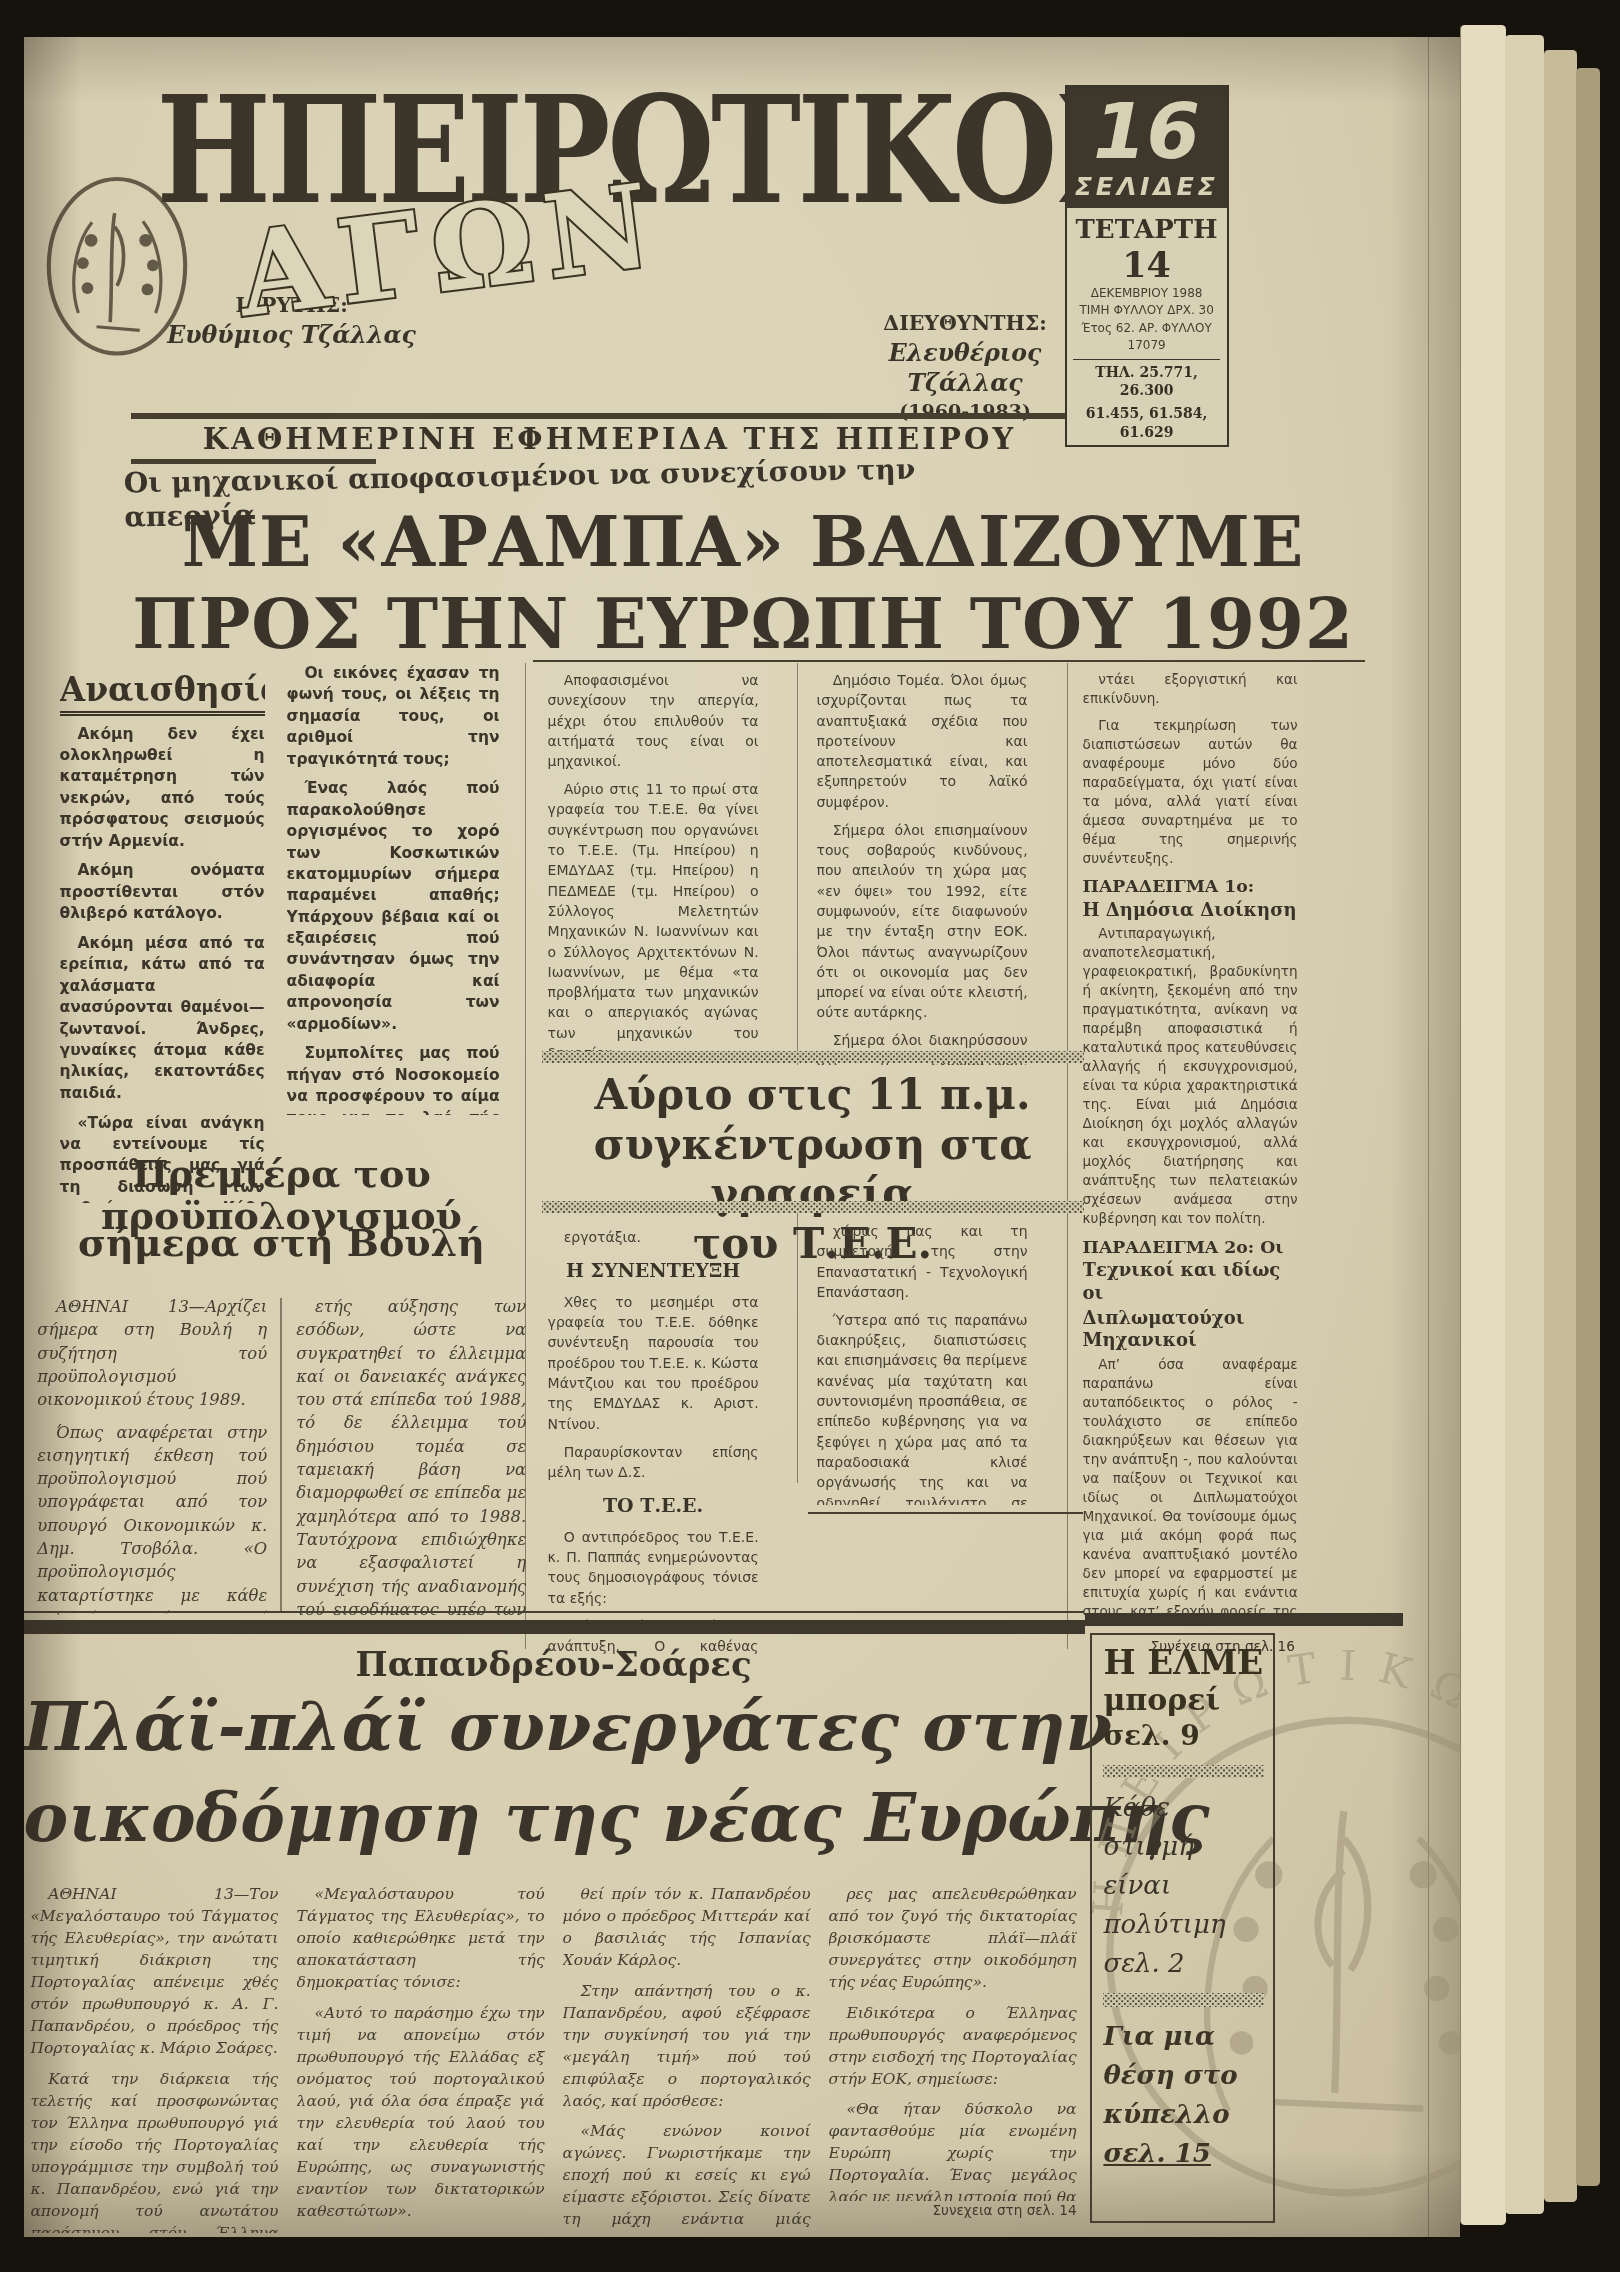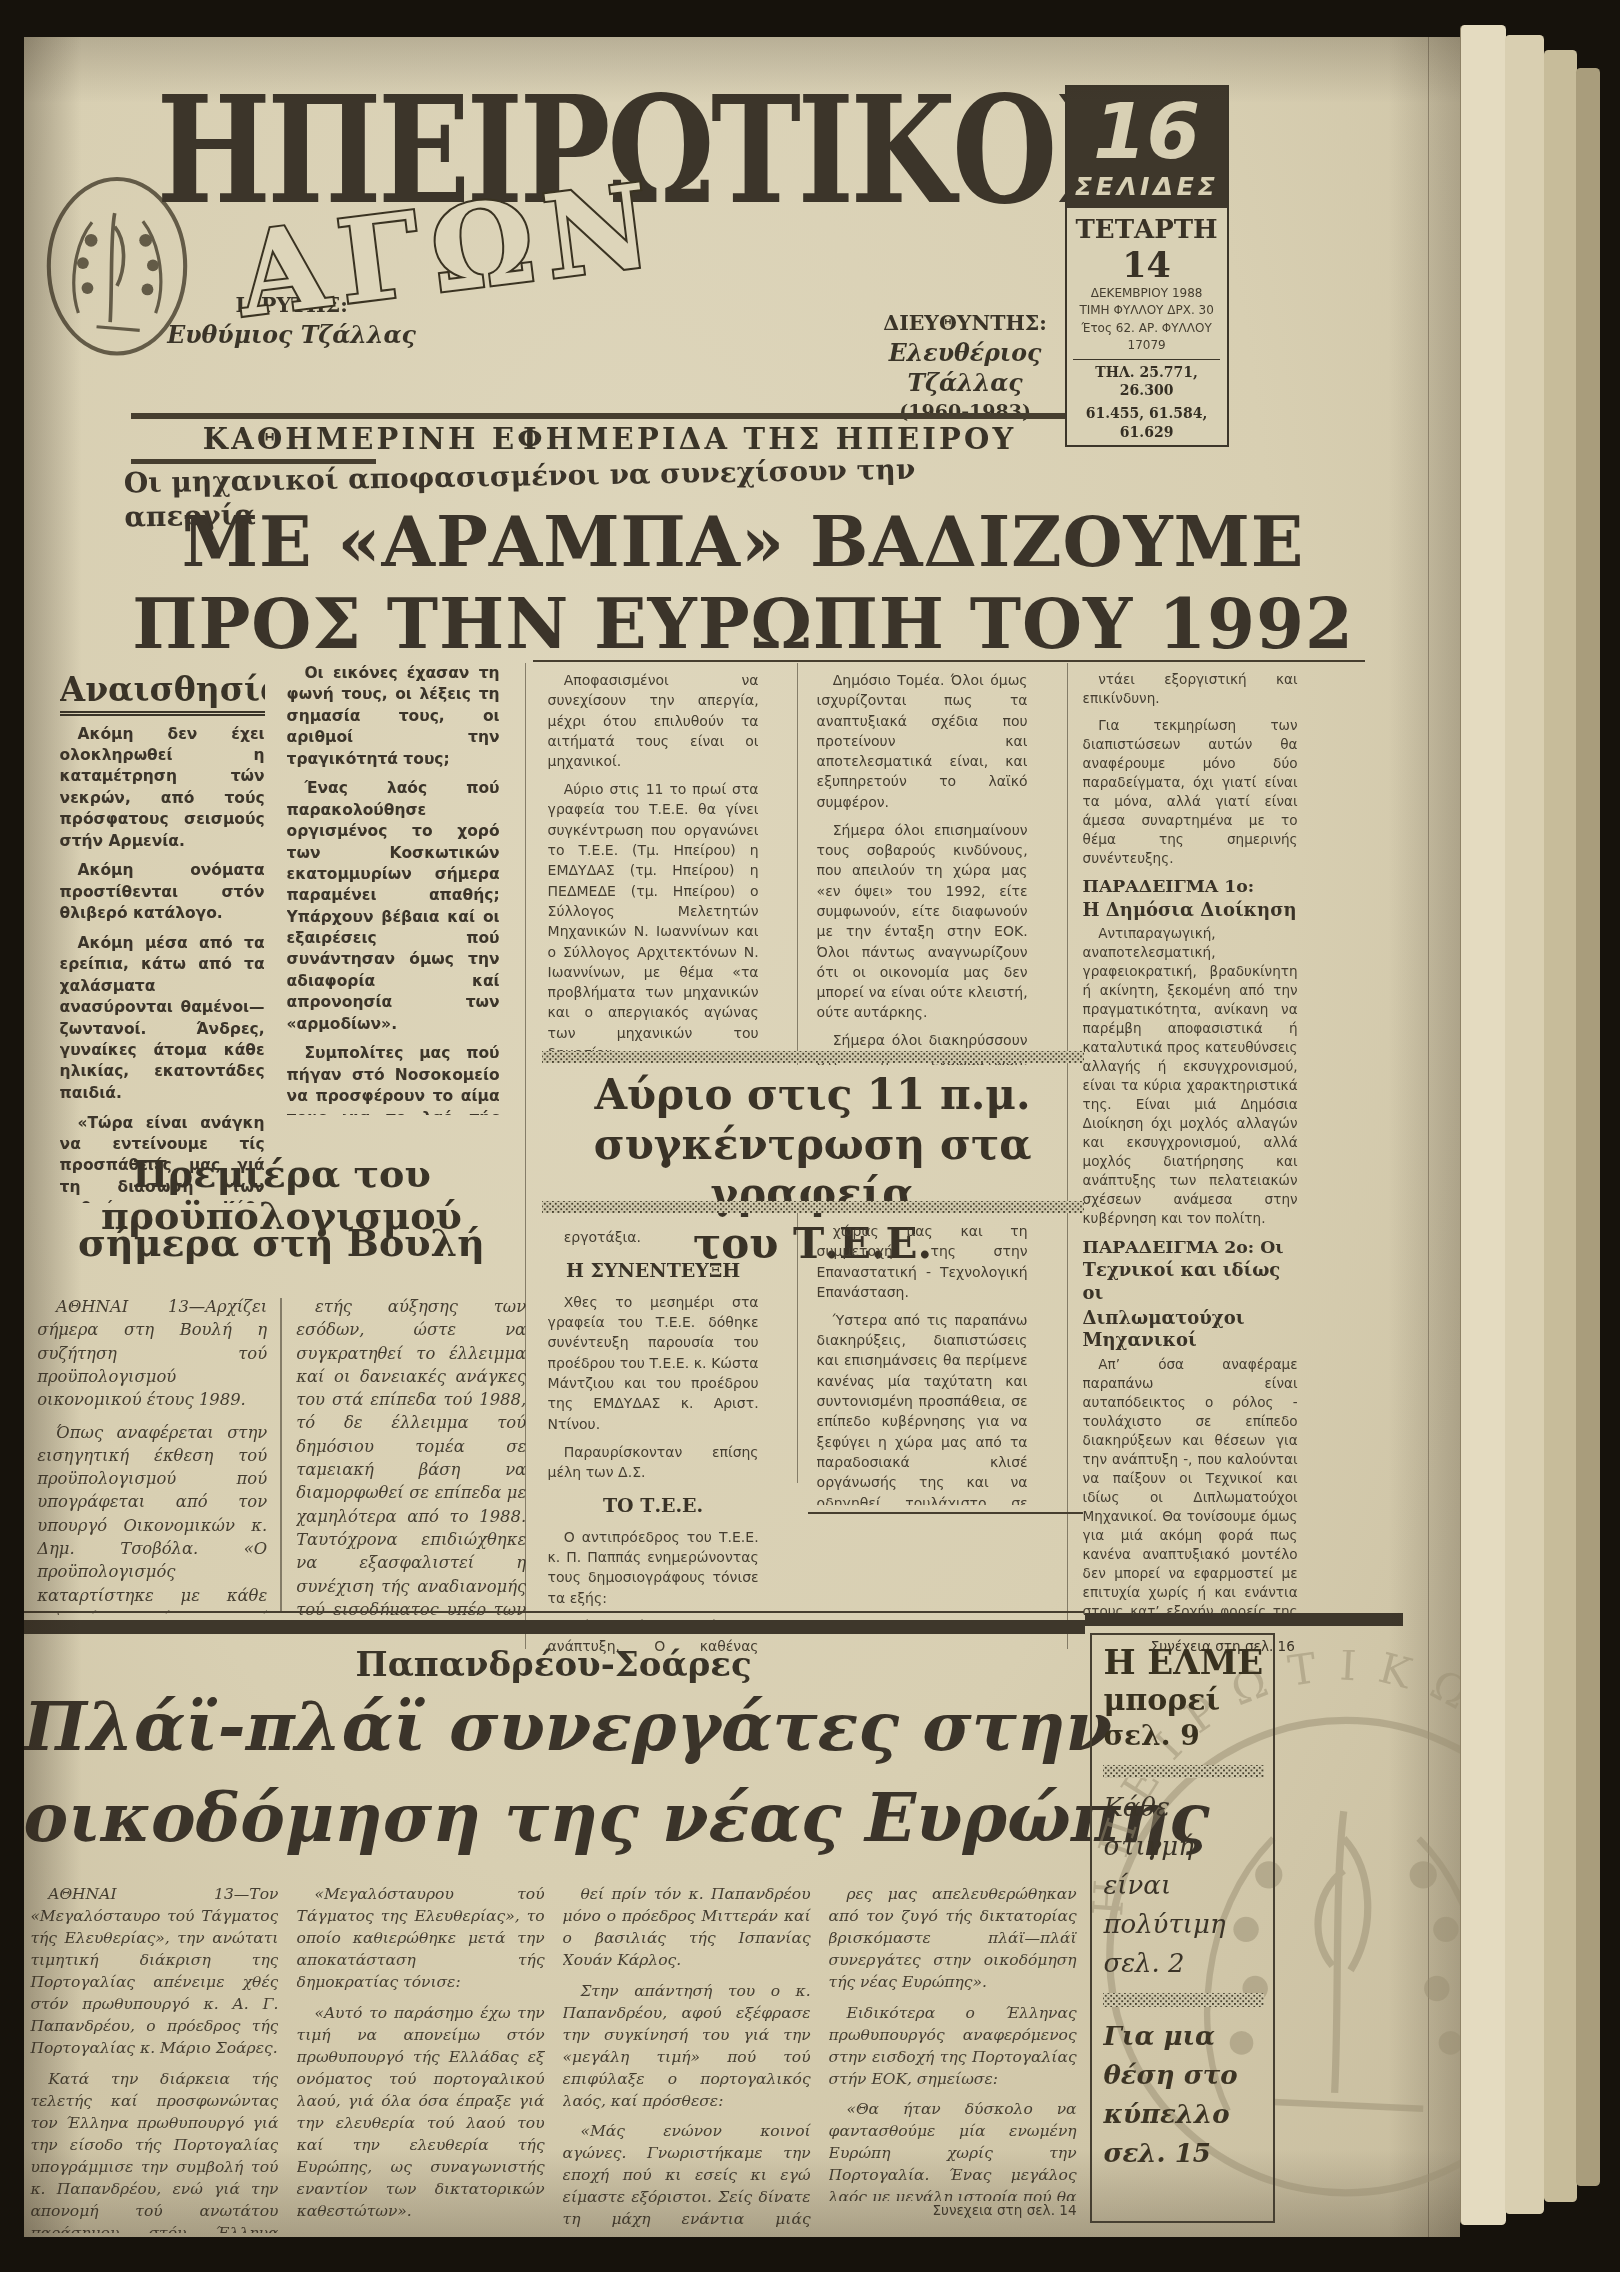--- a/index.html
+++ b/index.html
@@ -134,21 +134,21 @@
   #sidebar{left:1066px;top:1596px;width:181px;height:586px;border:2.7px solid #463f31;z-index:2;}
   #sidebar .inner{padding:8.2px 9px 0 11.8px;position:relative;z-index:2;}
   .side1-l1{font:700 34px/1.15 "DejaVu Serif",serif;color:#38311f;}
   .side1-l2{font:700 30px/1.2 "DejaVu Serif",serif;color:#38311f;}
   .side1-pg{font:700 28px/1.3 "DejaVu Serif",serif;color:#38311f;}
   .side-div{height:13.6px;margin:10px 0;}
   .side2{font:italic 400 26px/1.5 "DejaVu Serif",serif;color:#43
 3b2c;}
   .side2 .pg{display:block;font-style:italic;}
   .side3{font:italic 700 26px/1.5 "DejaVu Serif",serif;color:#3c3424;}
-  .side3 .pg{margin-top:16px;}
+  .side3 .pg{text-decoration:underline;margin-top:16px;}
   
   #emblem{left:18px;top:135px;width:150px;height:189px;opacity:.8;}
   #watermark{left:1054px;top:1613px;width:536px;height:586px;opacity:.5;z-index:1;}
 </style>
 </head>
 <body>
 
 <div class="abs edge ni" id="edge1"></div>
 <div class="abs edge ni" id="edge2"></div>
 <div class="abs edge ni" id="edge3"></div>

